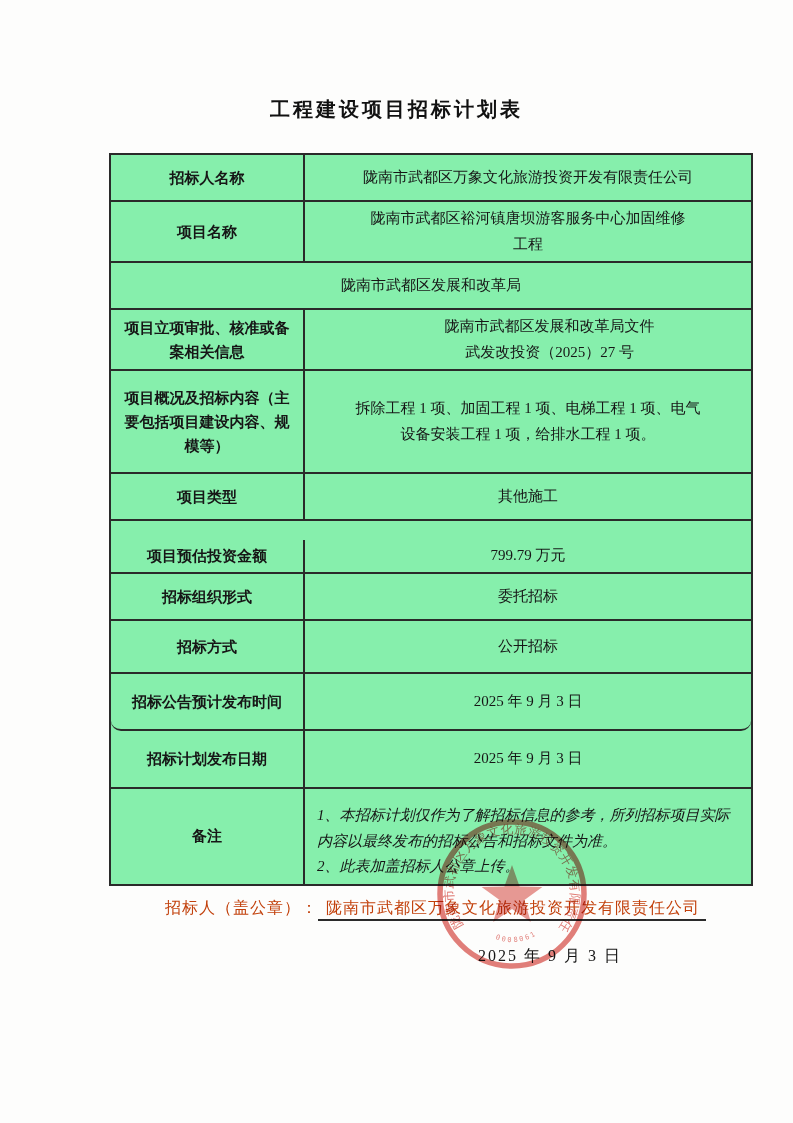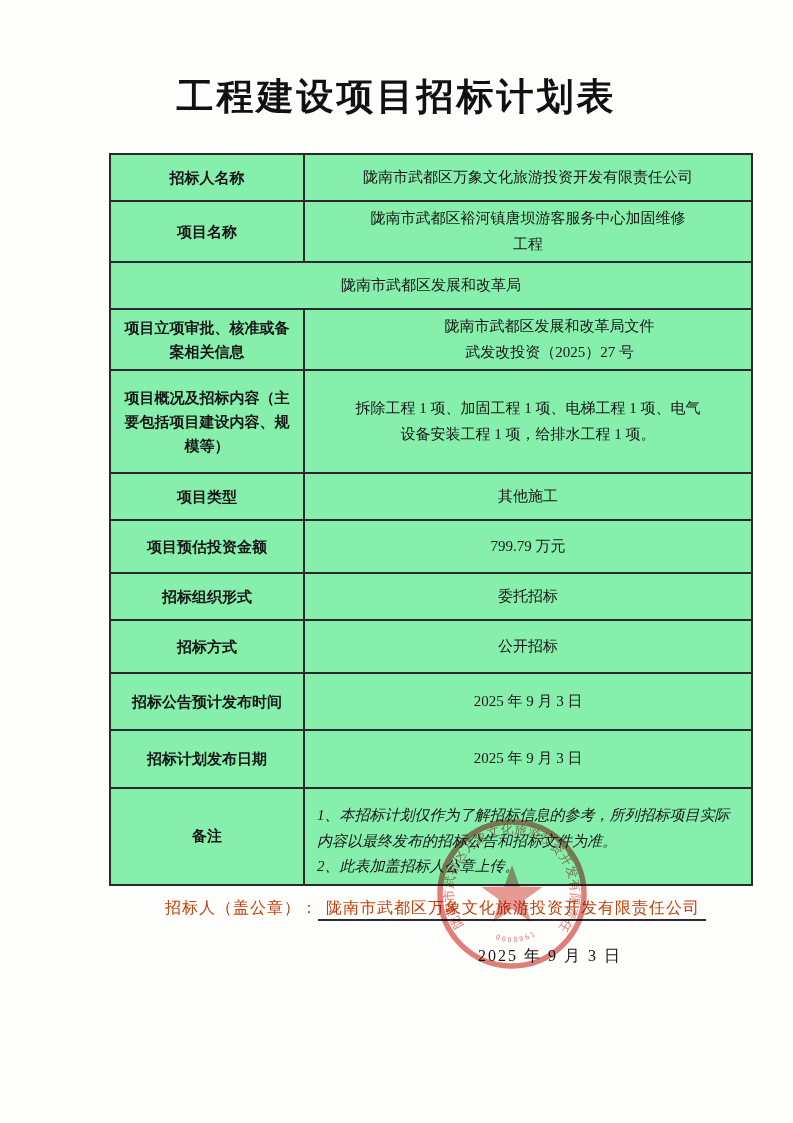--- a/index.html
+++ b/index.html
@@ -10,25 +10,25 @@
     width: 793px;
     height: 1123px;
     position: relative;
     background: #fdfdfc;
     color: #1c1c1c;
     font-family: "Liberation Serif", "DejaVu Serif", serif;
     overflow: hidden;
   }
   .page-title {
     position: absolute;
-    top: 72px;
+    top: 96px;
     left: 0;
     width: 793px;
     text-align: center;
-    font-size: 37px;
+    font-size: 20px;
     font-weight: bold;
     letter-spacing: 3px;
     color: #111;
   }
   .doc-table {
     position: absolute;
     left: 109px;
     top: 153px;
     width: 644px;
     border: 2px solid #2a2a2a;
@@ -69,24 +69,24 @@
     white-space: pre-line;
     color: #161616;
   }
   
   .t-row:nth-child(1)  { min-height: 47px; }
   .t-row:nth-child(2)  { min-height: 51px; }
   .t-row:nth-child(3)  { min-height: 47px; }
   .t-row:nth-child(4)  { min-height: 57px; gap: 43px; }
   .t-row:nth-child(5)  { min-height: 103px; }
   .t-row:nth-child(6)  { min-height: 47px; }
-  .t-row:nth-child(7)  { min-height: 53px; }
+  .t-row:nth-child(7)  { min-height: 53px; align-items: flex-end; }
   .t-row:nth-child(8)  { min-height: 47px; }
   .t-row:nth-child(9)  { min-height: 53px; }
-  .t-row:nth-child(10) { min-height: 57px; }
+  .t-row:nth-child(10) { min-height: 57px; border-radius: 10px; }
   .t-row:nth-child(11) { min-height: 58px; }
   .t-row:nth-child(12) { min-height: 85px; }
   .t-row:nth-child(12) .t-value {
     justify-content: flex-start;
     text-align: left;
     align-items: flex-start;
     padding-top: 14px;
     font-style: italic;
   }
   .sign-line {

